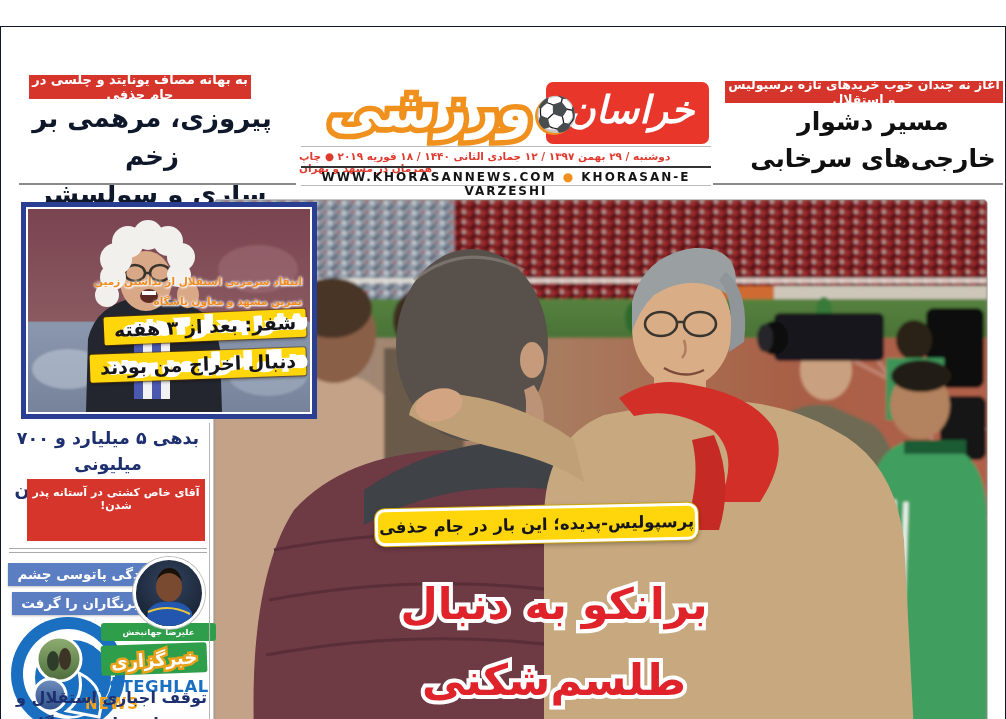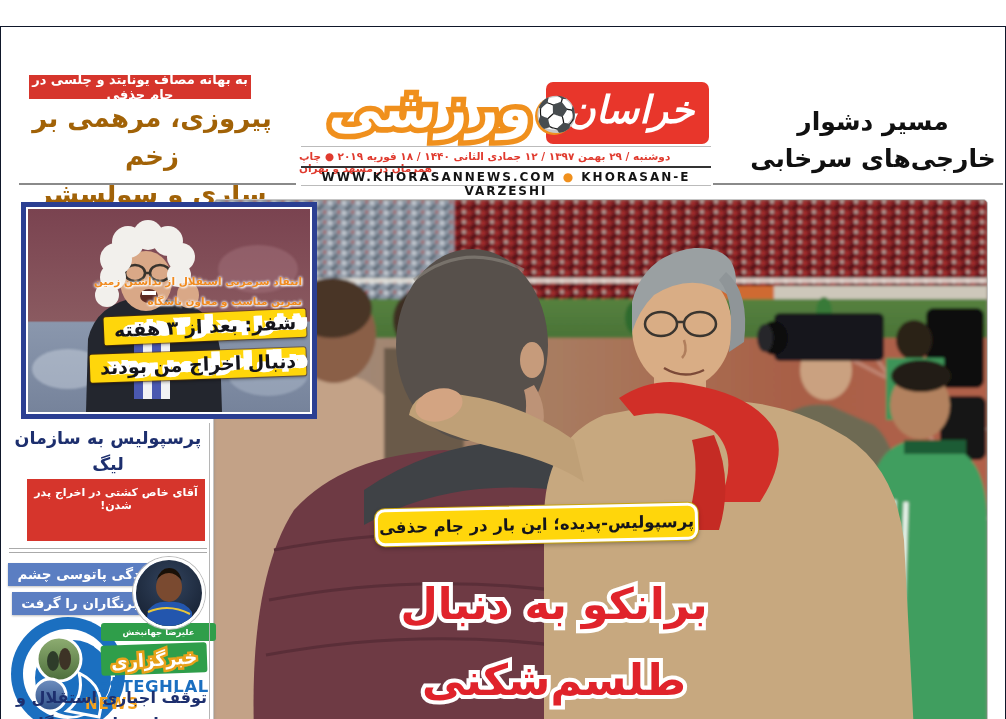--- a/index.html
+++ b/index.html
@@ -30,21 +30,21 @@
   .navy{color:#1d2f6e;}
 </style>
 </head>
 <body>
 
 <div id="page">
 
   <div class="abs kicker rtl" style="left:28px;top:48px;width:222px;height:24px;font-size:13px;">
       <span>به بهانه مصاف یونایتد و چلسی در جام حذفی</span>
     </div>
-  <div class="abs rtl" style="left:8px;top:72px;width:286px;text-align:center;font-weight:bold;color:#a16207;font-size:26px;line-height:38px;">
+  <div class="abs rtl" style="left:8px;top:72px;width:286px;text-align:center;font-weight:bold;color:#0f172a;font-size:26px;line-height:38px;">
     <div>پیروزی، مرهمی بر زخم</div>
     <div>ساری و سولسشر</div>
   </div>
   <div class="abs blackline" style="left:18px;top:156px;width:277px;height:2px;"></div>
 
   <div class="abs" style="left:300px;top:48px;width:410px;height:72px;">
     <div class="abs" style="left:245px;top:7px;width:163px;height:62px;background:#e8362b;border-radius:7px;"></div>
     <div class="abs rtl" style="left:255px;top:13px;width:150px;text-align:center;color:#fff;font-size:38px;font-weight:bold;font-style:italic;"><span>خراسان</span></div>
     <div class="abs rtl" style="left:14px;top:2px;width:232px;text-align:center;transform:skewX(-4deg);">
       <span class="ow ow-orange" style="color:#fff;font-size:54px;font-weight:bold;" data-text="ورزشی">ورزشی</span>
@@ -54,20 +54,23 @@
   <div class="abs" style="left:300px;top:119px;width:410px;height:1px;background:#bbb;"></div>
   <div class="abs rtl" style="left:298px;top:123px;width:414px;text-align:left;color:#e03a2e;font-weight:bold;font-size:10.5px;"><span>دوشنبه / ۲۹ بهمن ۱۳۹۷ / ۱۲ جمادی الثانی ۱۴۴۰ / ۱۸ فوریه ۲۰۱۹ ● چاپ همزمان در مشهد و تهران</span></div>
   <div class="abs" style="left:300px;top:139px;width:410px;height:2px;background:#333;"></div>
   <div class="abs" style="left:298px;top:143px;width:414px;text-align:center;color:#141414;font-weight:bold;font-size:12px;letter-spacing:2px;">
     <span>WWW.KHORASANNEWS.COM</span>
     <span style="color:#f0901d;">●</span>
     <span>KHORASAN-E VARZESHI</span>
   </div>
   <div class="abs" style="left:300px;top:158px;width:410px;height:1px;background:#bbb;"></div>
 
+  <div class="abs kicker rtl" style="left:724px;top:54px;width:278px;height:22px;font-size:12.5px;">
+      <span>آغاز نه چندان خوب خریدهای تازه پرسپولیس و استقلال</span>
+    </div>
   <div class="abs rtl" style="left:724px;top:76px;width:296px;text-align:center;font-weight:bold;color:#101010;font-size:25px;line-height:37px;">
     <div>مسیر دشوار</div>
     <div>خارجی‌های سرخابی</div>
   </div>
   <div class="abs blackline" style="left:712px;top:156px;width:290px;height:2px;"></div>
 
   <div class="abs" style="left:212px;top:172px;width:773px;height:533px;border:1px solid #c5c5c5;border-radius:5px;overflow:hidden;background:#9a8f84;">
     <svg width="773" height="533" viewBox="0 0 773 533" preserveAspectRatio="none" style="position:absolute;left:0;top:0;">
       <defs>
         <pattern id="crowd" width="14" height="10" patternUnits="userSpaceOnUse">
@@ -229,37 +232,38 @@
             <circle cx="153" cy="48" r="14"></circle>
             <circle cx="151" cy="66" r="12"></circle>
           <circle cx="85" cy="68" r="13"></circle>
             <circle cx="79" cy="86" r="12"></circle>
         </g>
         <ellipse cx="160" cy="86" rx="11" ry="13" fill="#d9a887"></ellipse>
       </svg>
       <div class="abs rtl" style="right:8px;top:62px;text-align:right;color:#f08a1e;font-weight:bold;font-size:10.5px;line-height:20px;
                   text-shadow:0 0 3px #fff,0 0 3px #fff,1px 1px 2px #fff;">
         <div>انتقاد سرمربی استقلال از نداشتن زمین</div>
-        <div style="padding-left:14px;">تمرین مناسب و معاون باشگاه</div>
+        <div style="padding-left:14px;">تمرین مشهد و معاون باشگاه</div>
       </div>
       <div class="abs rtl" style="right:4px;top:104px;transform:rotate(-2.5deg);">
         <span class="quotebox ow ow-thin" data-text="شفر: بعد از ۳ هفته">شفر: بعد از ۳ هفته</span>
       </div>
       <div class="abs rtl" style="right:4px;top:142px;transform:rotate(-2deg);">
         <span class="quotebox ow ow-thin" data-text="دنبال اخراج من بودند">دنبال اخراج من بودند</span>
       </div>
     </div>
   </div>
 
   <div class="abs rtl navy" style="left:8px;top:398px;width:198px;text-align:center;font-weight:bold;font-size:17.5px;line-height:26px;">
+    <div>بدهی ۵ میلیارد و ۷۰۰ میلیونی</div>
     <div>پرسپولیس به سازمان لیگ</div>
   </div>
 
   <div class="abs rtl" style="left:26px;top:452px;width:178px;height:62px;background:#d6352c;color:#fff;text-align:center;">
-    <div style="font-size:11px;font-weight:bold;margin-top:7px;">آقای خاص کشتی در اخراج پدر شدن!</div>
+    <div style="font-size:11px;font-weight:bold;margin-top:7px;">آقای خاص کشتی در آستانه پدر شدن!</div>
   </div>
 
   <div class="abs" style="left:8px;top:521px;width:198px;height:1px;background:#aaa;"></div>
   <div class="abs" style="left:8px;top:525px;width:198px;height:1px;background:#aaa;"></div>
 
   <div class="abs" style="left:8px;top:533px;width:198px;height:72px;">
     <div class="abs rtl" style="right:40px;top:4px;z-index:1;">
       <span class="bluebox">آمادگی پاتوسی چشم</span>
     </div>
     <div class="abs rtl" style="right:50px;top:33px;z-index:1;">

